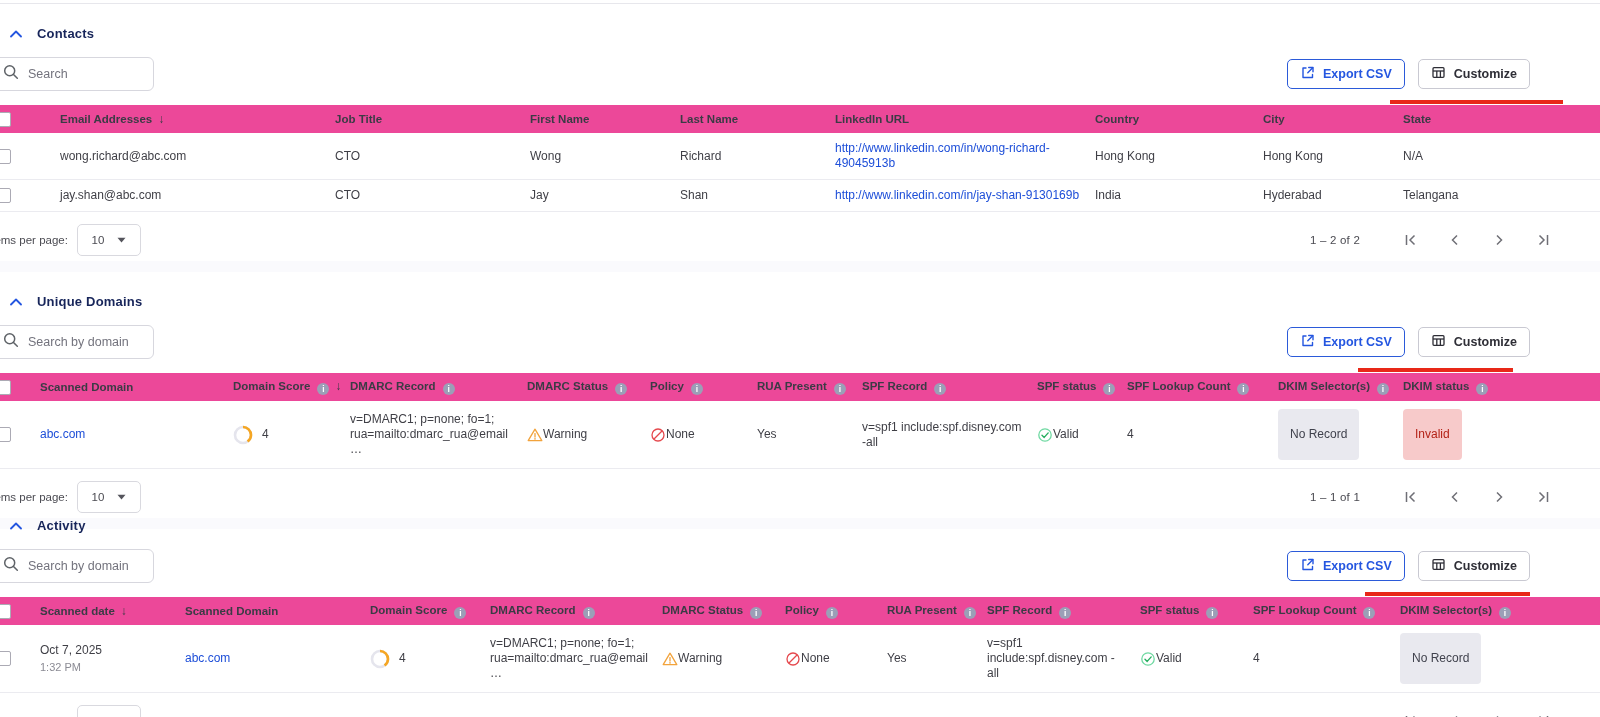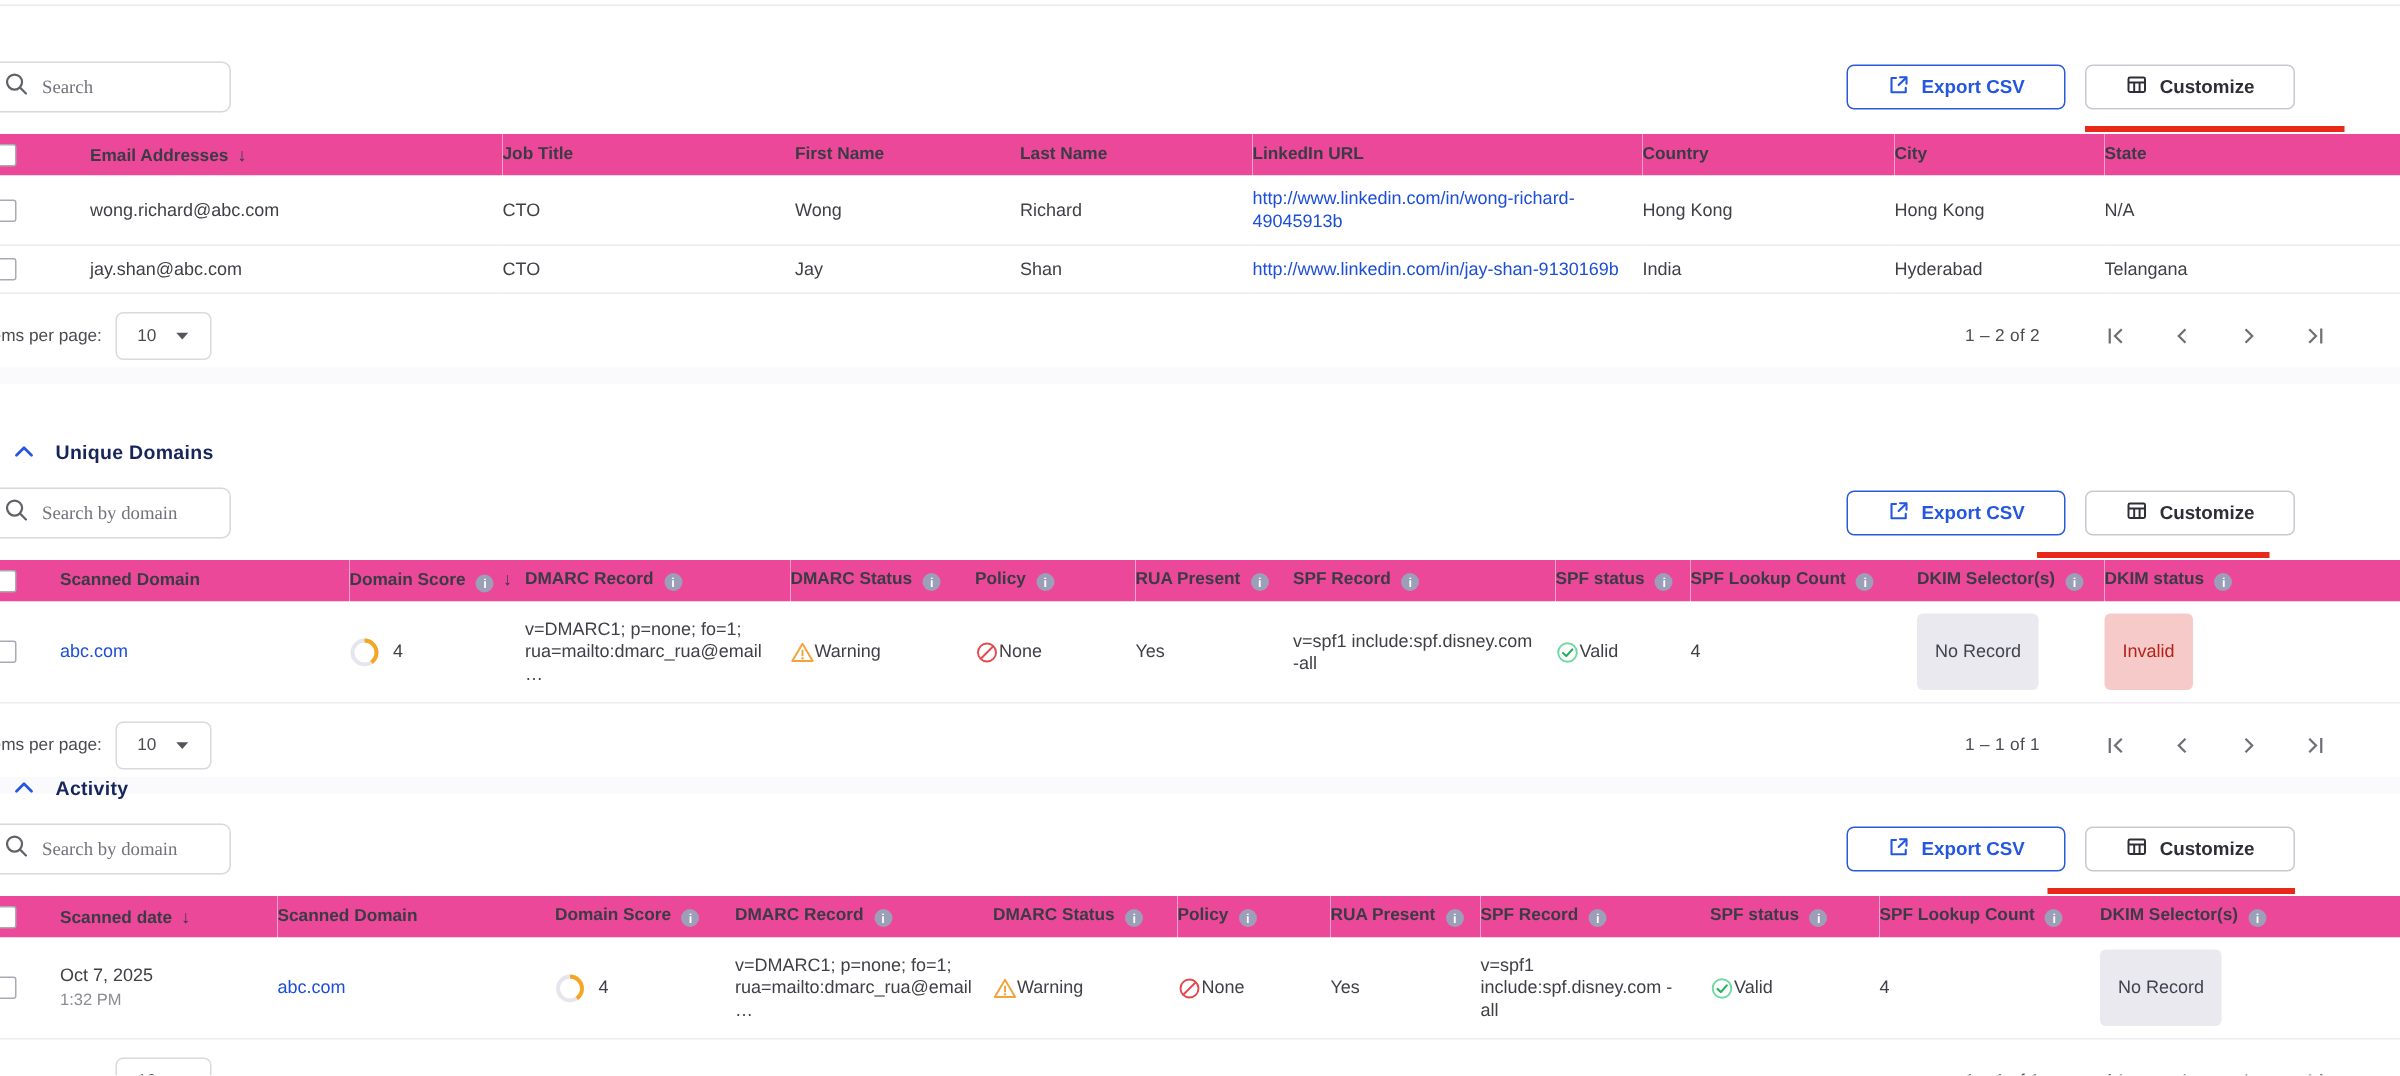--- a/index.html
+++ b/index.html
@@ -9,25 +9,25 @@
   .topline { position:absolute; top:3px; left:0; width:1600px; border-top:1px solid #e7e7ec; }
 
   .section { position:absolute; left:0; width:1600px; }
   .sec-head { display:flex; align-items:center; gap:15px; padding-left:10px; height:16px; }
   .sec-title { font-size:13px; font-weight:700; color:#17255a; letter-spacing:.2px; }
 
   .controls { display:flex; align-items:center; margin-top:15px; height:36px; }
   .searchbox { margin-left:-8px; width:162px; height:34px; border:1px solid #d7d7de; border-radius:6px;
     display:flex; align-items:center; gap:9px; padding:0 10px; background:#fff; }
   .searchbox input { border:0; outline:0; width:100%; font-size:12.5px; color:#737373;
-    font-family:Liberation Serif, serif; background:transparent; }
+    font-family:Liberation Sans, sans-serif; background:transparent; }
   .searchbox input::placeholder { color:#73737d; }
   .spacer { flex:1; }
   .btn { height:30px; border-radius:5px; display:inline-flex; align-items:center; gap:8px;
-    font-size:12.5px; font-weight:700; padding:0 26px; background:#fff; cursor:pointer;
+    font-size:12.5px; font-weight:700; padding:0 12px; background:#fff; cursor:pointer;
     font-family:"Liberation Sans",sans-serif; }
   .btn-export { border:1px solid #2b5ad9; color:#2456e0; }
   .btn-customize { border:1px solid #c9c9d2; color:#2e2e36; margin-left:13px; margin-right:70px; }
 
   .tablewrap { position:relative; margin-top:13px; }
   .redbar { position:absolute; top:-5px; height:4px; background:#e82818; z-index:3; }
 
   table { border-collapse:collapse; width:1600px; table-layout:fixed; }
   thead tr { background:#ec4899; }
   th { font-size:11.5px; font-weight:700; color:#3b3b45; text-align:left;
@@ -62,20 +62,28 @@
   .navrow { display:flex; align-items:center; margin-right:48px; }
   .endstrip { width:1600px; height:11px; background:#fafafd; margin-top:1px; }
 </style>
 </head>
 <body>
 
 <div id="canvas">
   <div class="topline"></div>
 
   <div class="section" style="top:25px;">
+    <div class="sec-head">
+      <span>
+        <svg width="12" height="8" viewBox="0 0 12 8">
+            <polyline points="1,6.5 6,1.5 11,6.5" fill="none" stroke="#2456e0" stroke-width="1.8" stroke-linecap="round" stroke-linejoin="round"></polyline>
+          </svg>
+      </span>
+      <span class="sec-title">Contacts</span>
+    </div>
     <div class="controls">
       <div class="searchbox">
         <span>
           <svg width="16" height="16" viewBox="0 0 16 16">
               <circle cx="6.7" cy="6.7" r="5" fill="none" stroke="#5f6368" stroke-width="1.5"></circle>
               <line x1="10.5" y1="10.5" x2="14.3" y2="14.3" stroke="#5f6368" stroke-width="1.5" stroke-linecap="round"></line>
             </svg>
         </span>
         <input placeholder="Search" style="">
       </div>

